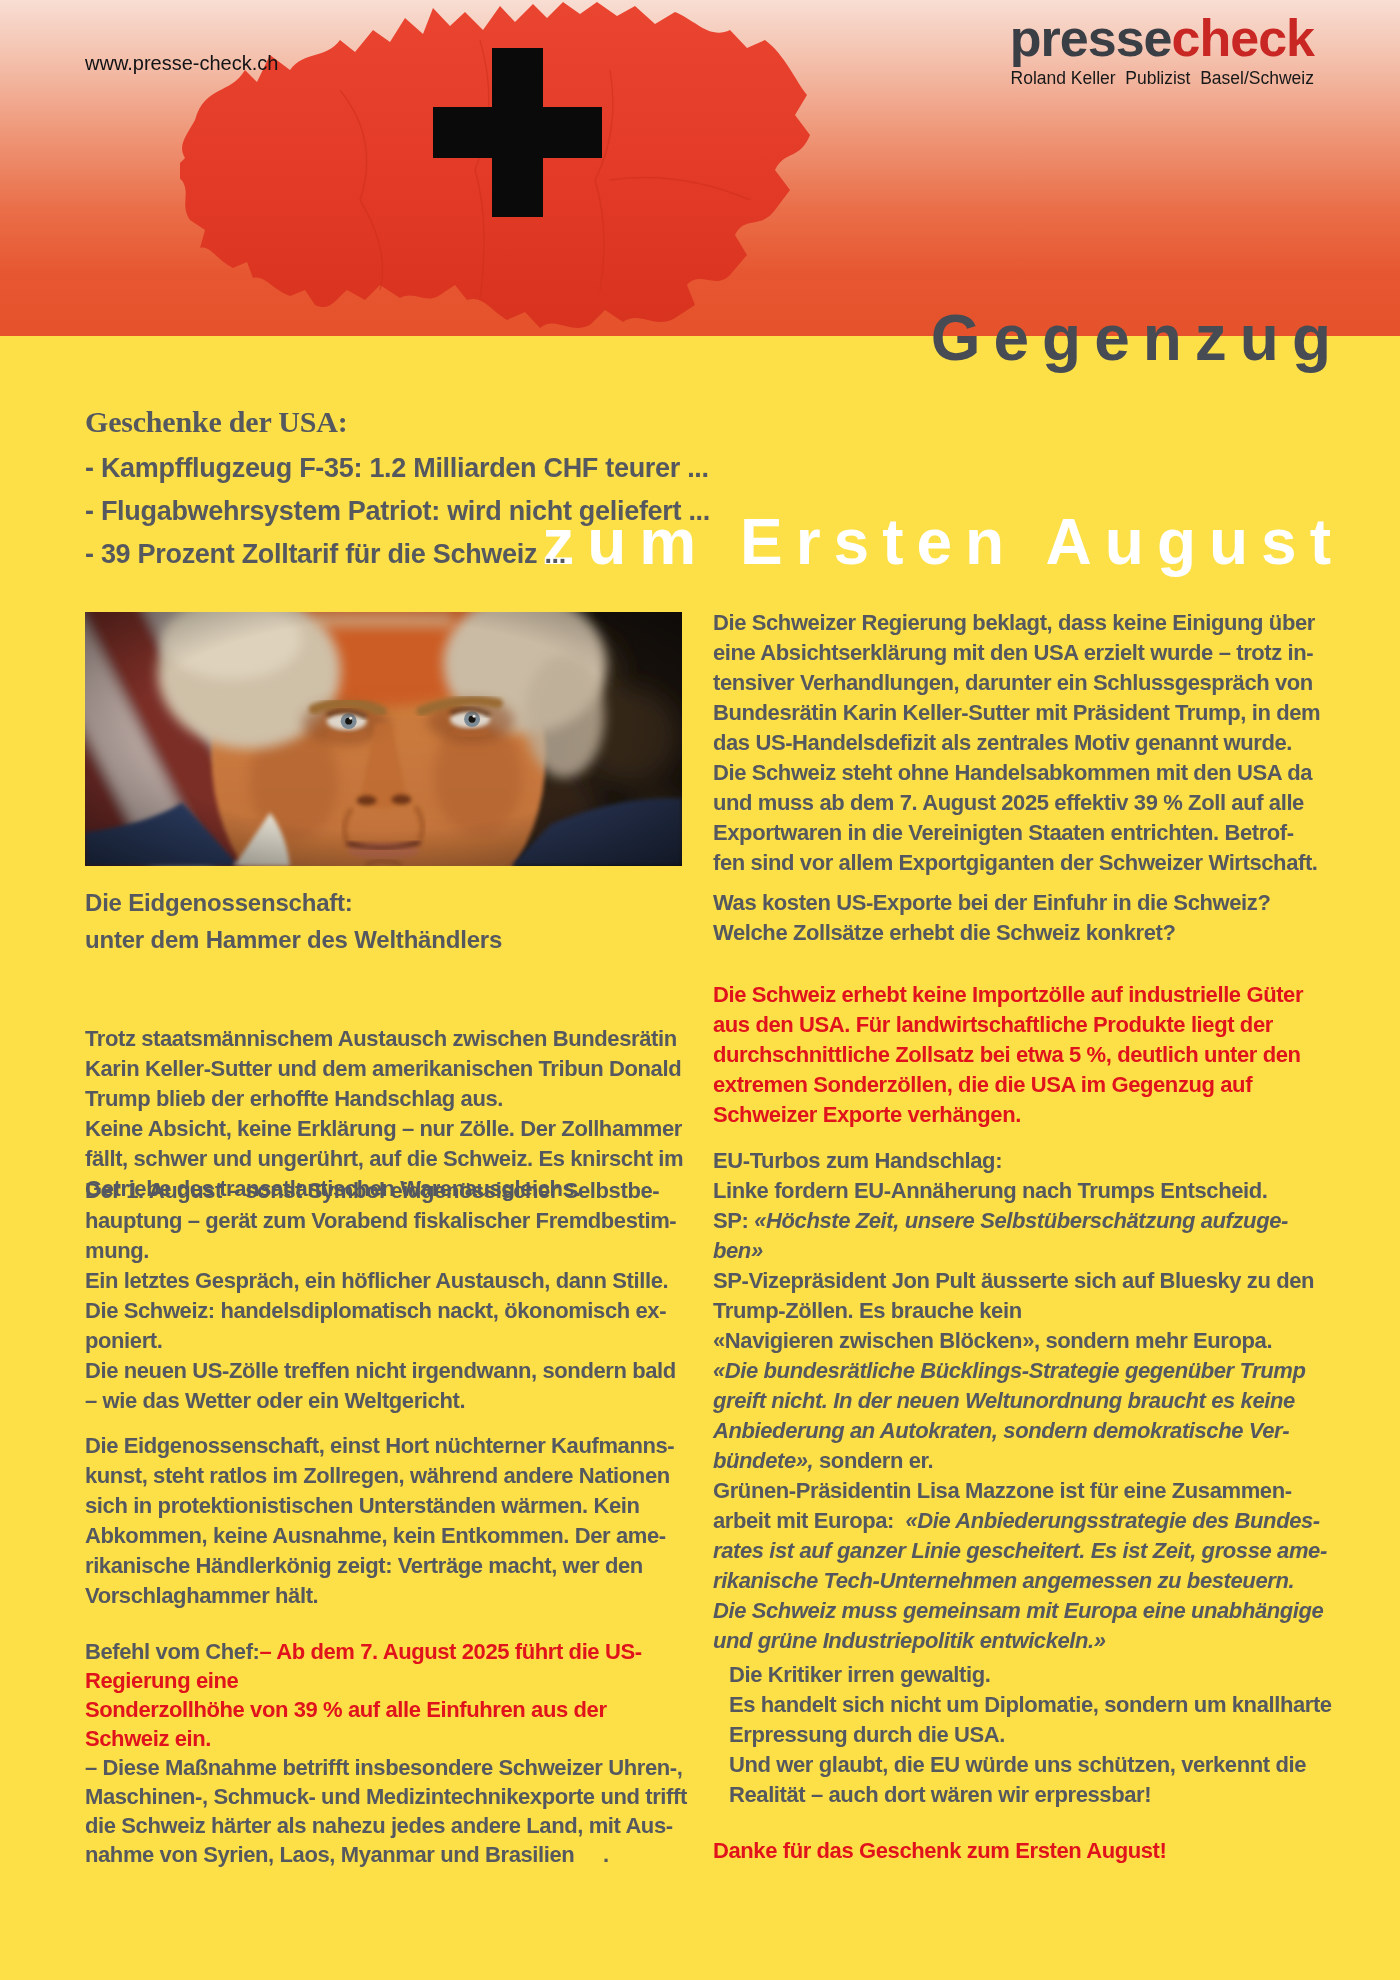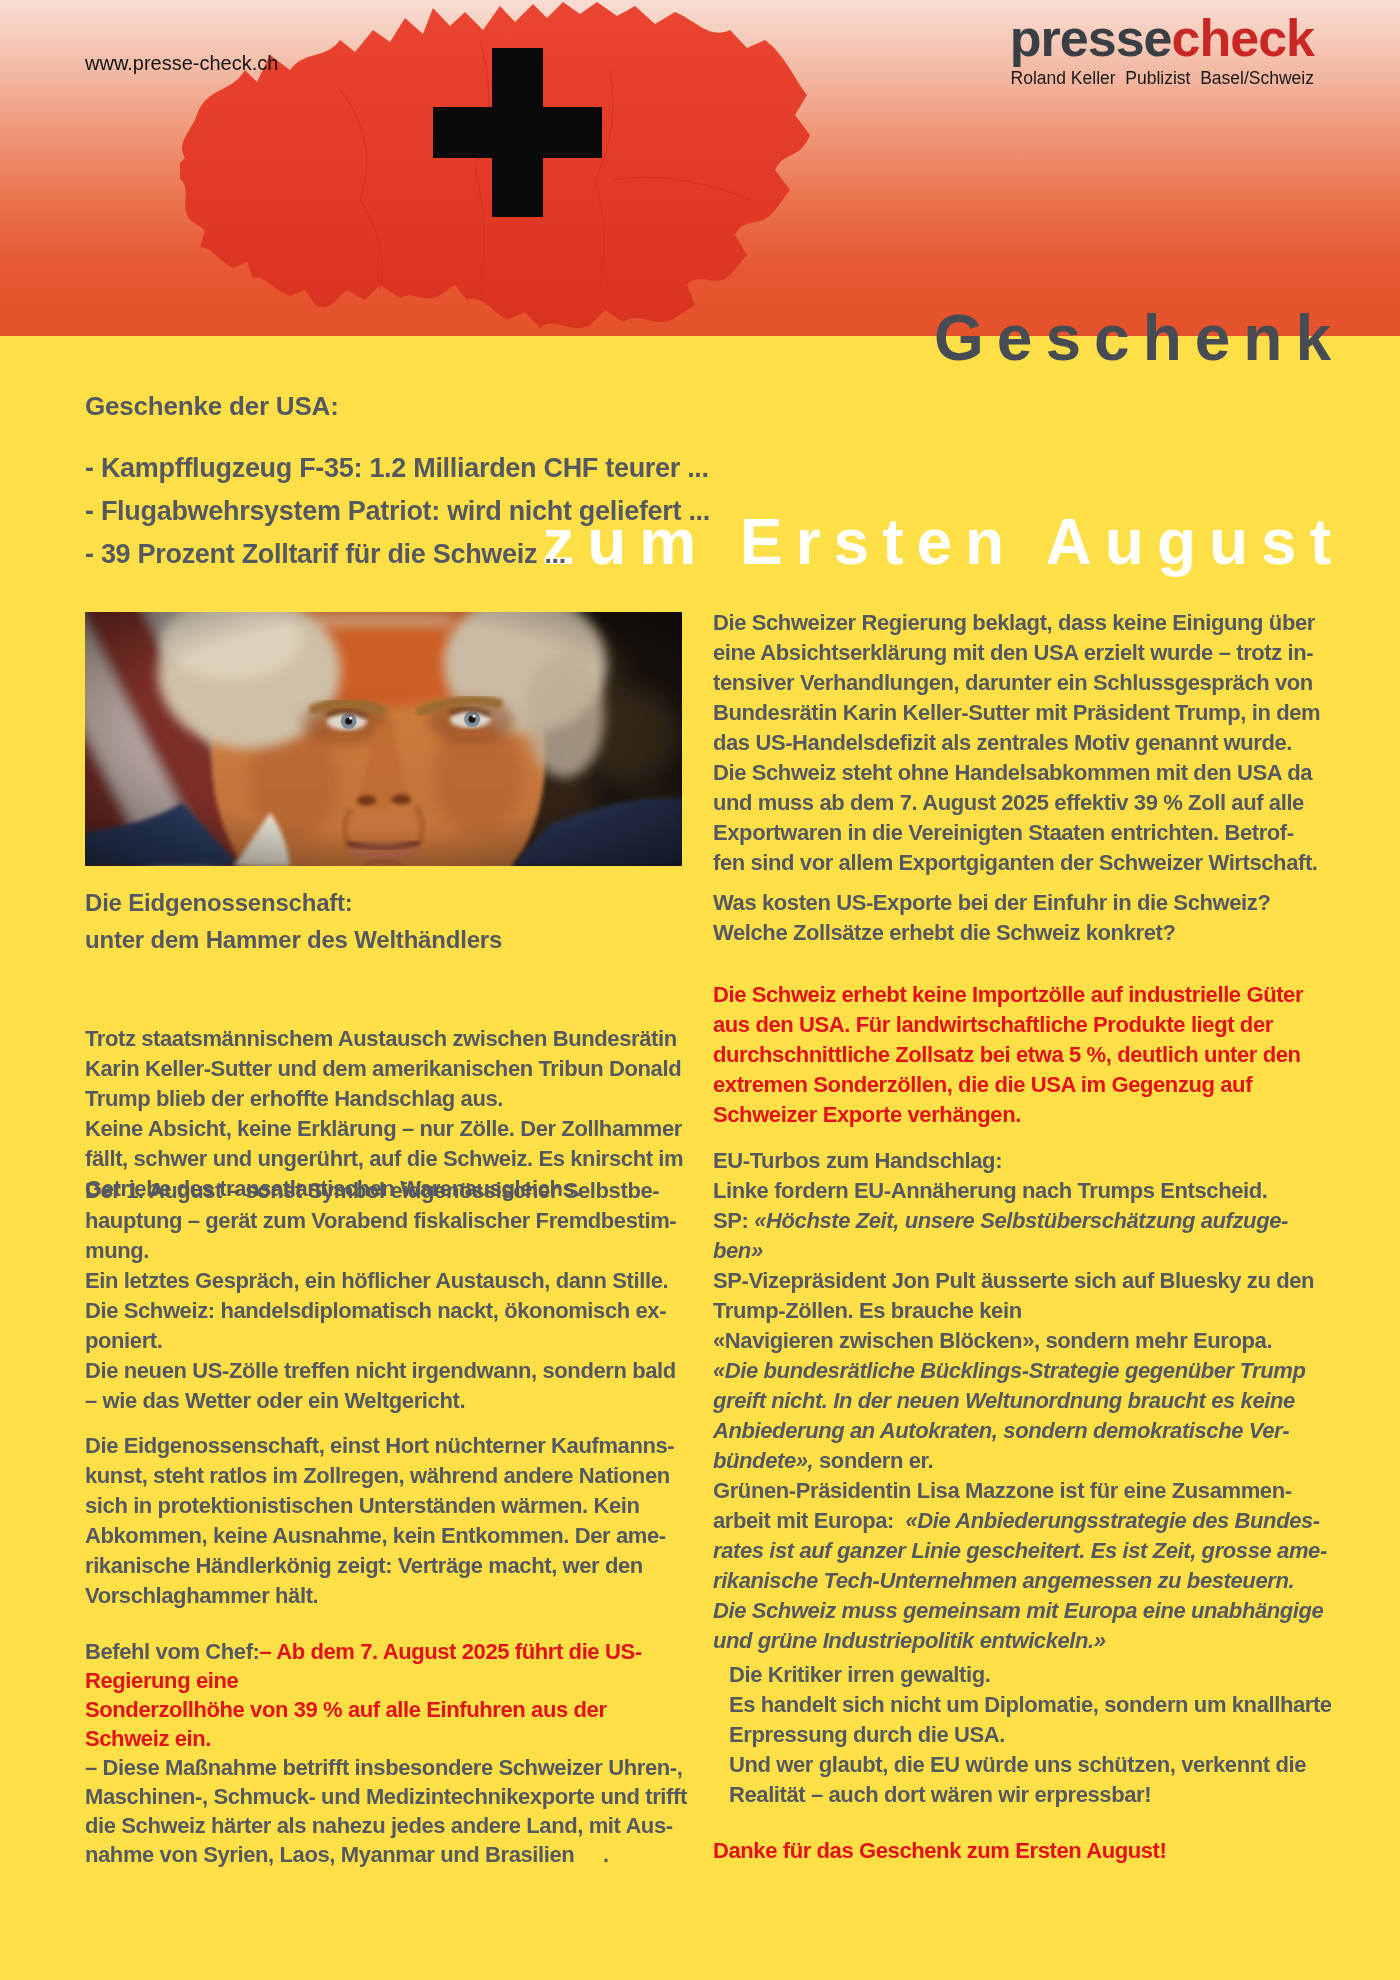--- a/index.html
+++ b/index.html
@@ -19,21 +19,21 @@
                font-weight:700;font-size:64px;letter-spacing:13px;white-space:pre;}
   .title-l1{color:#474c54;}
   .title-l2{color:#ffffff;}
   
   .txt{position:absolute;white-space:pre-line;font-weight:700;color:#55585f;
        font-size:22px;line-height:30px;letter-spacing:-0.4px;}
   .red{color:#e0121b;}
   .ital{font-style:italic;}
   .leftcol{left:85px;width:640px;}
   .rightcol{left:713px;width:687px;}
-  .intro-heading{top:390px;font-size:26px;line-height:32px;letter-spacing:-0.2px;}
+  .intro-heading{top:406px;font-size:30px;line-height:32px;letter-spacing:-0.2px;font-family:Liberation Serif, serif;}
   .bullets{top:447px;font-size:27px;line-height:43px;letter-spacing:-0.3px;}
   .l-heading{top:884px;font-size:24px;line-height:37px;letter-spacing:-0.2px;}
   .l-para1{top:1024px;}
   .l-para2{top:1176px;}
   .l-para3{top:1431px;}
   .befehl{top:1637px;line-height:29px;}
   .r-para1{top:608px;}
   .q-heading{top:888px;}
   .red-para{top:980px;}
   .eu-block{top:1146px;}
@@ -81,21 +81,21 @@
     </svg>
 
     <div class="site-url">www.presse-check.ch</div>
 
     <div class="logo-block">
       <div class="logo"><span class="p1">presse</span><span class="p2">check</span></div>
       <div class="tagline">Roland Keller&nbsp; Publizist&nbsp; Basel/Schweiz</div>
     </div>
 
     <div class="title-block">
-      <div class="title-l1">Geschenk</div>
+      <div class="title-l1">Gegenzug</div>
       <div class="title-l2">zum Ersten August</div>
     </div>
   </div>
 
   <div class="txt leftcol intro-heading">Geschenke der USA:</div>
   <div class="txt leftcol bullets">- Kampfflugzeug F-35: 1.2 Milliarden CHF teurer ...
 - Flugabwehrsystem Patriot: wird nicht geliefert ...
 - 39 Prozent Zolltarif für die Schweiz ...</div>
 
   <div class="photo">

